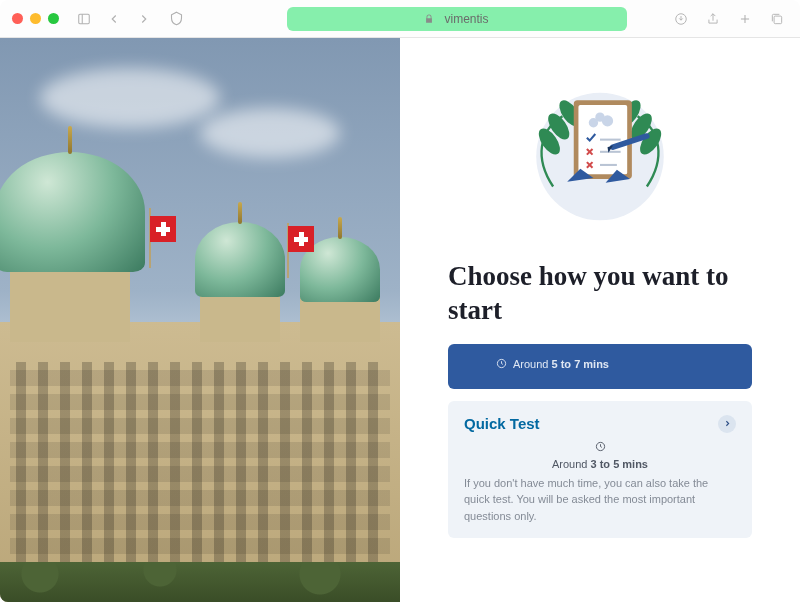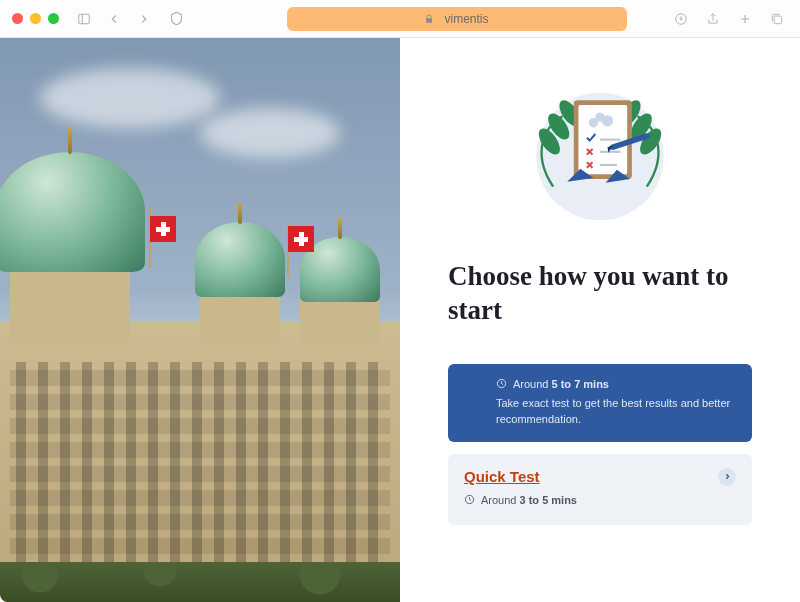--- a/index.html
+++ b/index.html
@@ -25,21 +25,21 @@
 .tl.red { background: #ff5f57; }
 .tl.yellow { background: #febc2e; }
 .tl.green { background: #28c840; }
 .nav-btn {
   width: 22px; height: 22px; display: flex; align-items: center; justify-content: center;
   color: #b0b0b0; cursor: pointer; border-radius: 4px;
 }
 .nav-btn svg { width: 14px; height: 14px; }
 .addr-zone { flex:1; display:flex; justify-content:center; }
 .addr {
-  width: 340px; height: 24px; background: #fdba74; border-radius: 6px;
+  width: 340px; height: 24px; background: #86efac; border-radius: 6px;
   display: flex; align-items: center; justify-content: center; gap: 10px;
   color: #6b6b6b; font-size: 12px;
 }
 .addr .lock { width: 10px; height: 10px; fill: #8a8a8a; }
 .toolbar-right { display:flex; gap: 10px; margin-left: 6px; }
 .shield-left { width: 26px; height: 20px; display:flex; align-items:center; justify-content:center; color:#b0b0b0; margin-right:60px; }
 
 .content { display:flex; height: calc(602px - 38px); }
 
 
@@ -92,42 +92,42 @@
 .trees{position:absolute;bottom:0;width:100%;height:40px;background:
   radial-gradient(circle at 10% 30%, #4d6436 18px, transparent 19px),
   radial-gradient(circle at 40% 20%, #4d6436 16px, transparent 17px),
   radial-gradient(circle at 80% 30%, #4d6436 20px, transparent 21px),
   linear-gradient(#4d6436,#3a4d27);
 }
 
 
 .panel { flex:1; padding: 36px 48px 20px 48px; position: relative; }
 .illus { width: 170px; height: 150px; margin: 0 auto 36px; display:block; }
-.heading { font-family: Georgia, "Times New Roman", serif; font-size: 27px; font-weight: 700; color:#1d1f29; line-height:1.25; margin-bottom: 36px; }
+.heading { font-family: Georgia, "Times New Roman", serif; font-size: 27px; font-weight: 700; color:#1d1f29; line-height:1.25; margin-bottom: 16px; }
 
 .card {
   border-radius: 6px; padding: 14px 16px; position: relative; margin-bottom: 12px;
   cursor: pointer;
 }
 .card .title-row { display:flex; align-items:center; justify-content:space-between; margin-bottom:8px; }
 .card .title { font-size:15px; font-weight:600; }
 .card .chev { width:18px; height:18px; border-radius:50%; display:flex; align-items:center; justify-content:center; }
 .card .chev svg{ width:9px; height:9px; }
 .card .meta { display:flex; align-items:center; gap:6px; font-size:11px; margin-bottom:5px; }
 .card .meta .clock-ico{ width:11px; height:11px; }
 .card .desc { font-size:11px; line-height:1.5; }
 
 .card.primary { background:#2f5a9f; color:#fff; }
 .card.primary .chev{ background:#5b7fb9; color:#fff; }
 .card.primary .meta, .card.primary .desc{ color:#dfe7f3;margin-left:32px; }
 
 .card.secondary { background:#eff3f8; color:#2c4d85; }
-.card.secondary .title{ color:#c2410c;text-decoration:underline; }
+.card.secondary .title{ color:#0369a1; }
 .card.secondary .chev{ background:#dbe4ef; color:#2c4d85; }
-.card.secondary .meta{ color:#505764; }
+.card.secondary .meta{ color:#505764;flex-direction:column; }
 .card.secondary .desc{ color:#848b96; }
 </style>
 </head>
 <body>
 
 <div class="toolbar">
   <div class="traffic-lights">
     <div class="tl red"></div>
     <div class="tl yellow"></div>
     <div class="tl green"></div>
@@ -251,35 +251,35 @@
     <h1 class="heading">Choose how you want to start</h1>
 
     <div class="card primary">
       <div class="meta">
         <svg class="clock-ico" viewBox="0 0 24 24" fill="none" stroke="currentColor" stroke-width="2">
             <circle cx="12" cy="12" r="9"></circle>
             <path d="M12 7v5l3 2"></path>
           </svg>
         <span><span>Around </span><b>5 to 7 mins</b></span>
       </div>
-      <div class="desc">Take exact test to get the best results and better recommendation.</div>
     </div>
 
     <div class="card secondary">
       <div class="title-row">
         <span class="title">Quick Test</span>
         <span class="chev">
           <svg viewBox="0 0 24 24" fill="none" stroke="currentColor" stroke-width="3">
               <polyline points="9 6 15 12 9 18"></polyline>
             </svg>
         </span>
       </div>
       <div class="meta">
         <svg class="clock-ico" viewBox="0 0 24 24" fill="none" stroke="currentColor" stroke-width="2">
             <circle cx="12" cy="12" r="9"></circle>
             <path d="M12 7v5l3 2"></path>
           </svg>
         <span><span>Around </span><b>3 to 5 mins</b></span>
       </div>
+      <div class="desc">If you don't have much time, you can also take the quick test. You will be asked the most important questions only.</div>
     </div>
 
   </div>
 </div>
 
 </body></html>

